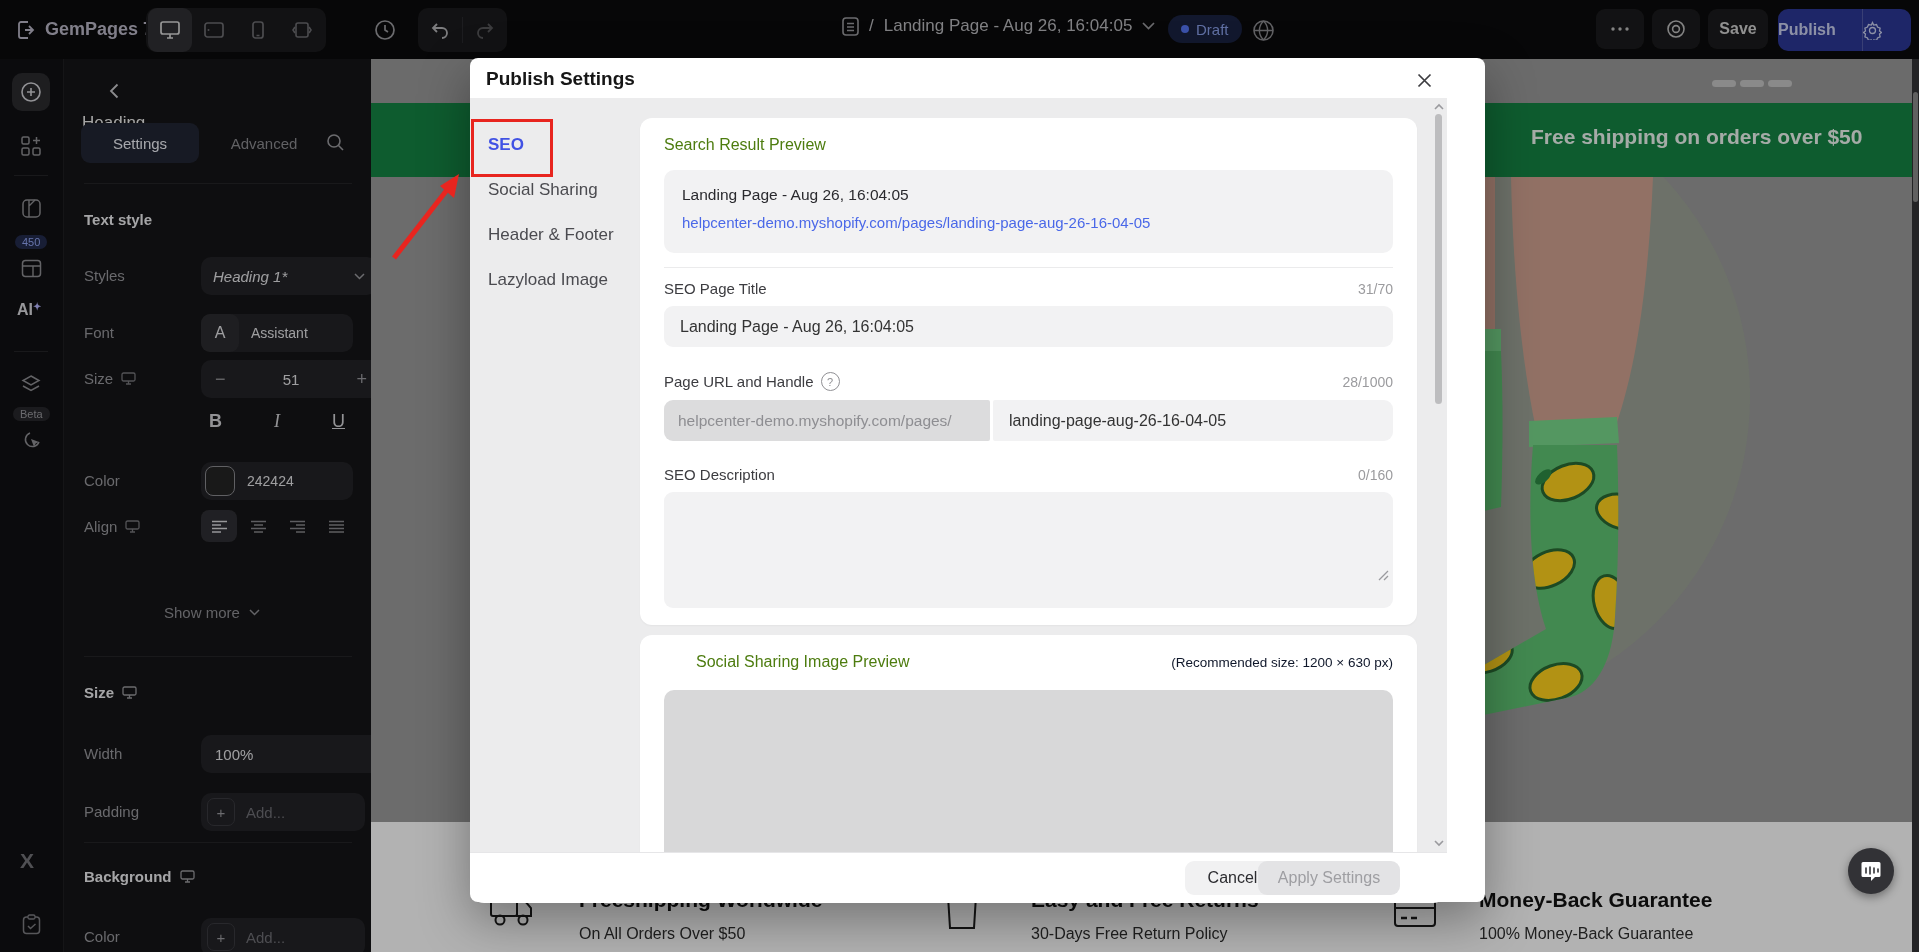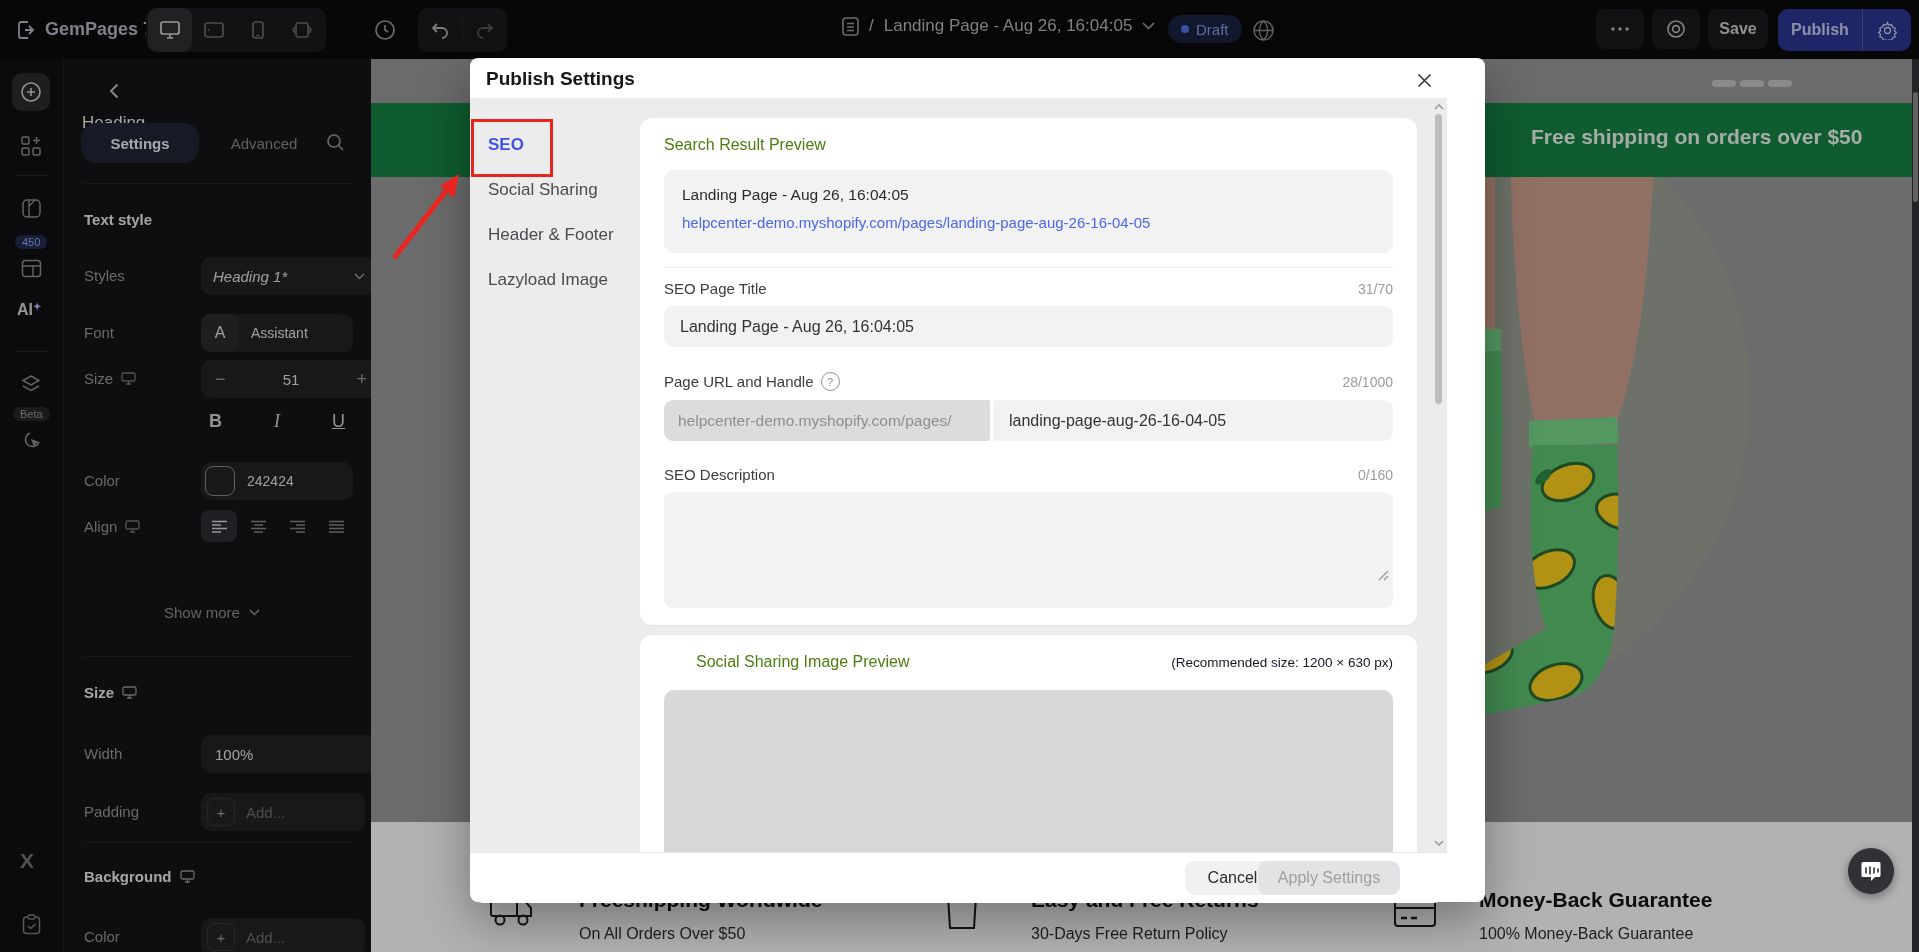--- a/index.html
+++ b/index.html
@@ -11,32 +11,32 @@
   .brand{left:16px;top:0;height:59px;display:flex;align-items:center;gap:9px;color:#b9b6c6;font-size:18px;font-weight:bold;}
   .tb-group{background:#1b1b1d;border-radius:10px;display:flex;align-items:center;}
   .tb-cell{width:44px;height:44px;display:flex;align-items:center;justify-content:center;border-radius:9px;}
   .tb-cell.active{background:#303034;}
   .tb-btn{height:40px;border-radius:9px;background:#1b1b1d;display:flex;align-items:center;justify-content:center;color:#cfcfcf;font-size:16px;}
   .icon{display:flex;align-items:center;justify-content:center;}
   .pagetitle{color:#b9b9bd;font-size:17px;display:flex;align-items:center;gap:10px;}
   .draft{background:#1a2342;border-radius:14px;height:28px;display:flex;align-items:center;gap:7px;padding:0 13px;color:#8aa0ea;font-size:15px;}
   .dot{width:8px;height:8px;border-radius:50%;background:#5574f2;}
   .blue-group{background:#2c3795;border-radius:10px;display:flex;height:42px;overflow:hidden;}
-  .blue-group .seg{display:flex;align-items:center;justify-content:center;color:#c9cfee;font-size:16px;font-weight:bold;}
+  .blue-group .seg{display:flex;align-items:center;justify-content:flex-start;color:#c9cfee;font-size:16px;font-weight:bold;}
   
   #rail{left:0;top:59px;width:63px;height:893px;background:#111113;}
   .rail-i{left:12px;width:38px;height:38px;display:flex;align-items:center;justify-content:center;border-radius:10px;color:#8f8f93;}
   .rail-i.active{background:#2b2b2f;color:#d6d6da;}
   .rail-div{left:14px;width:34px;height:1px;background:#242428;}
   .mini-badge{font-size:11px;border-radius:8px;padding:1px 7px;}
   
   #panel{left:63px;top:59px;width:308px;height:893px;background:#151517;border-left:1px solid #1f1f22;color:#e4e4e6;}
   .p-head{left:18px;top:24px;display:flex;align-items:center;gap:14px;font-size:17px;font-weight:normal;color:#ececec;flex-direction:column;}
   .tab{height:40px;border-radius:9px;display:flex;align-items:center;justify-content:center;font-size:15px;}
-  .tab.on{background:#222634;color:#eef0f6;font-weight:bold;border-radius:15px;}
+  .tab.on{background:#222634;color:#eef0f6;font-weight:normal;}
   .tab.off{color:#8b8b90;}
   .p-label{color:#97979c;font-size:15px;display:flex;align-items:center;gap:8px;}
   .p-sec{color:#ededf0;font-size:15px;font-weight:bold;display:flex;align-items:center;gap:8px;}
   .p-box{background:#232327;border-radius:10px;height:38px;display:flex;align-items:center;color:#e3e3e6;font-size:15px;}
   .p-div{left:20px;width:268px;height:1px;background:#242428;}
   .add-plus{width:26px;height:26px;border:1px solid #3a3a3f;border-radius:7px;display:flex;align-items:center;justify-content:center;color:#9a9a9f;font-size:15px;}
   .muted{color:#6f6f75;}
   .alcell{width:36px;height:32px;border-radius:8px;display:flex;align-items:center;justify-content:center;}
   .alcell.on{background:#2f2f34;}
   

